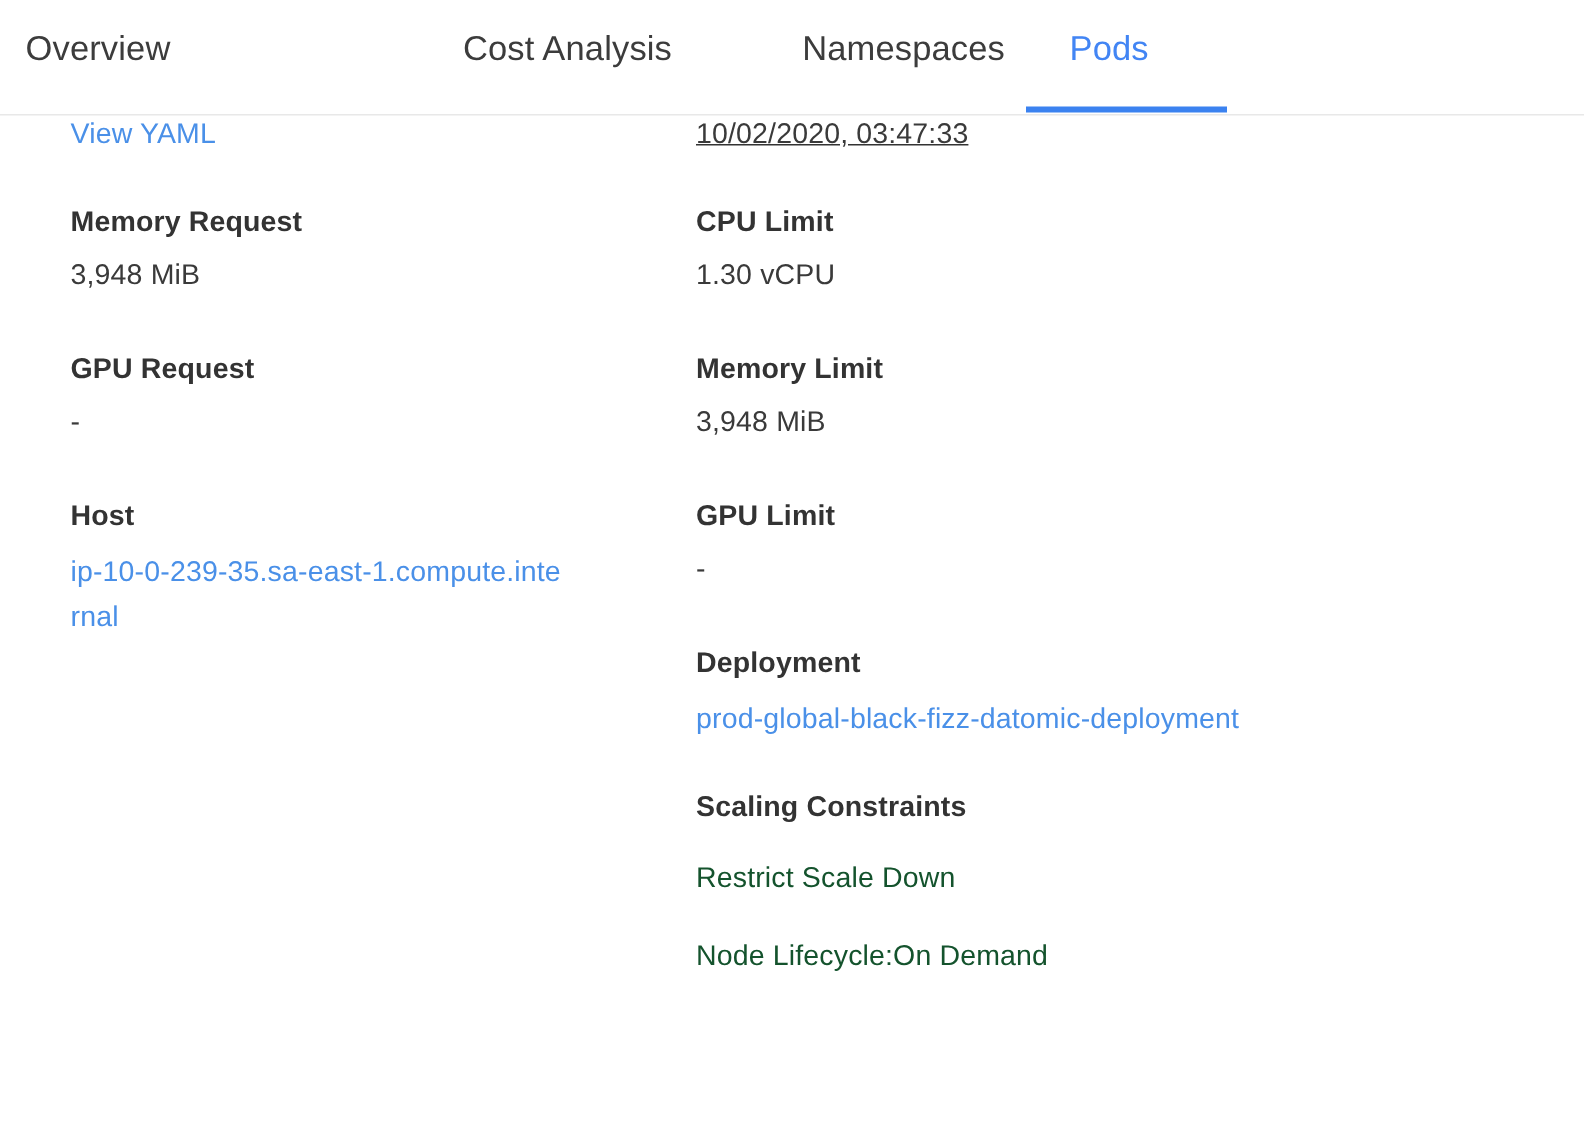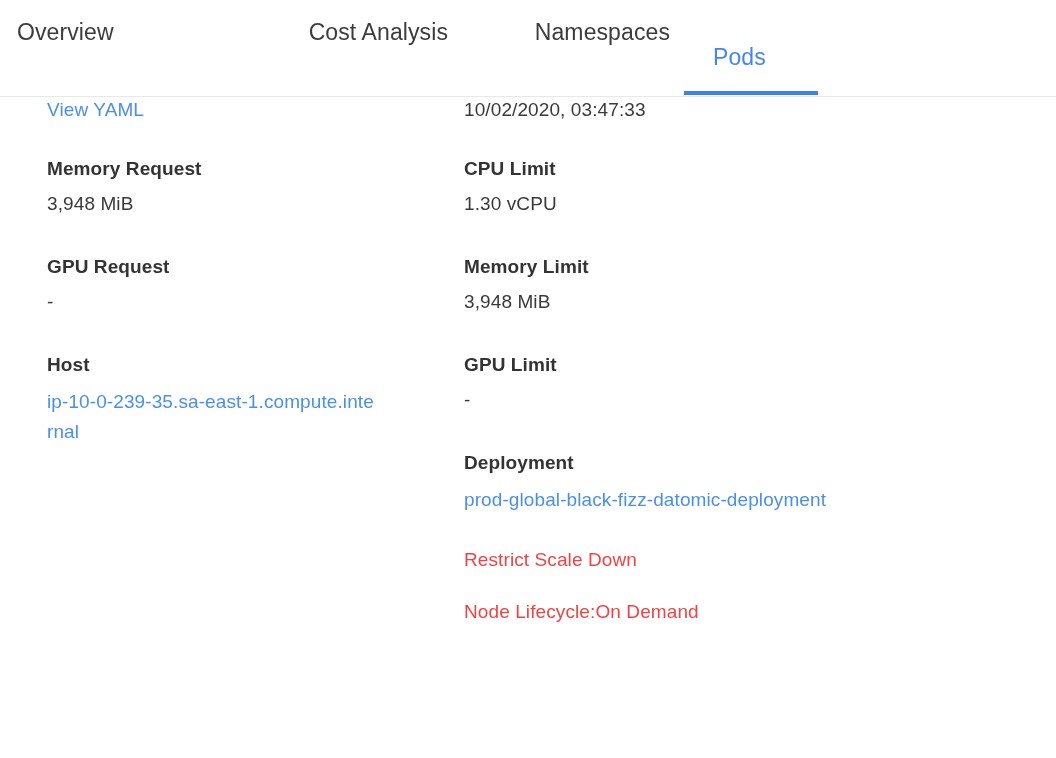--- a/index.html
+++ b/index.html
@@ -14,21 +14,21 @@
     height: 758px;
     font-family: "Liberation Sans", sans-serif;
     color: #333333;
     overflow: hidden;
     position: relative;
   }
 
   
   .tabbar {
     position: relative;
-    height: 97px;
+    height: 77px;
     border-bottom: 1px solid #e8e8e8;
     background: #ffffff;
   }
   .tabs {
     display: flex;
     align-items: flex-start;
     height: 100%;
   }
   .tab {
     position: relative;
@@ -47,21 +47,20 @@
   }
   .tab-0 { width: 203px; padding-left: 17px; justify-content: flex-start; }
   .tab-1 { width: 245px; padding-left: 18px; justify-content: flex-end; }
   .tab-2 { width: 228px; padding-left: 3px;  justify-content: flex-start; }
   .tab-3 { width: 222px; padding-left: 3px;  justify-content: flex-end; }
   .tab-4 { width: 158px; padding-left: 43px; justify-content: flex-start; }
 
   .tab.active {
     color: #4285f4;
     font-weight: 400;
-    align-items: center;
   }
   .tab .tab-underline {
     display: none;
   }
   .tab.active .tab-underline {
     display: block;
     position: absolute;
     left: 14px;
     right: 10px;
     bottom: 1px;
@@ -126,21 +125,21 @@
 
   .timestamp {
     font-size: 19px;
     color: #3a3a3a;
     line-height: 26px;
     letter-spacing: 0.1px;
   }
 
   .constraint-line {
     font-size: 19px;
-    color: #ef4444;
+    color: #14532d;
     line-height: 26px;
     margin-bottom: 26px;
     letter-spacing: 0.1px;
   }
   .constraint-line:last-child { margin-bottom: 16px; }
 </style>
 </head>
 <body>
 
 <div class="tabbar">
@@ -191,21 +190,21 @@
 
     <div class="field">
       <div class="field-label">Host</div>
       <a class="link link-host">ip-10-0-239-35.sa-east-1.compute.internal</a>
     </div>
 
   </div>
 
   <div class="col-right">
 
-    <div class="field" style="margin-bottom:34px;">
+    <div class="field" style="margin-bottom:34px;text-decoration:underline;">
       <div class="timestamp">10/02/2020, 03:47:33</div>
     </div>
 
     <div class="field">
       <div class="field-label">CPU Limit</div>
       <div class="field-value">1.30 vCPU</div>
     </div>
 
     <div class="field">
       <div class="field-label">Memory Limit</div>
@@ -216,19 +215,20 @@
       <div class="field-label">GPU Limit</div>
       <div class="field-value dash">-</div>
     </div>
 
     <div class="field" style="margin-bottom:32px;">
       <div class="field-label">Deployment</div>
       <a class="link link-deploy">prod-global-black-fizz-datomic-deployment</a>
     </div>
 
     <div class="field" style="margin-bottom:0;">
+      <div class="field-label" style="margin-bottom:22px;">Scaling Constraints</div>
       <div class="constraint-line">Restrict Scale Down</div>
       <div class="constraint-line">Node Lifecycle:On Demand</div>
     </div>
 
   </div>
 
 </div>
 
 </body></html>

